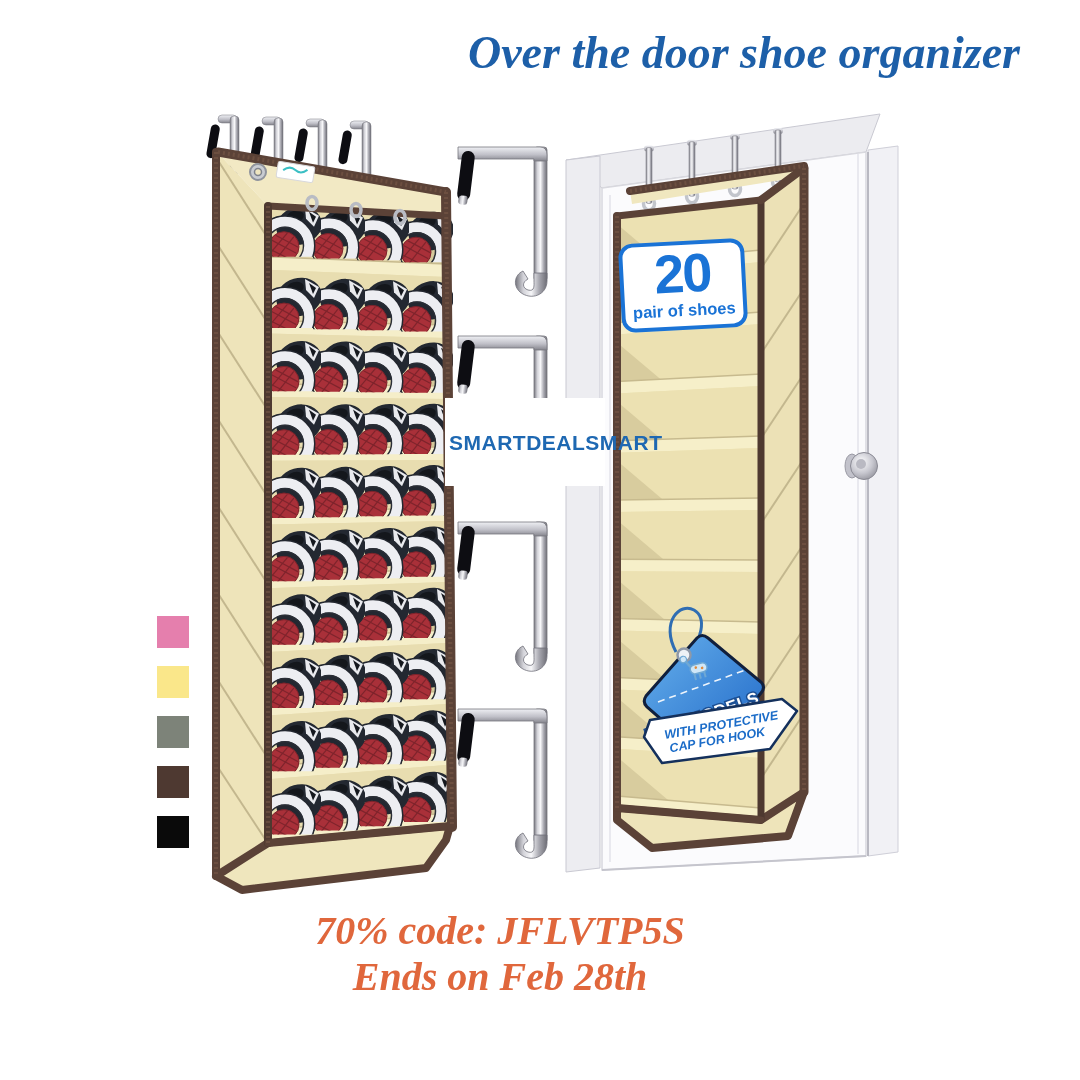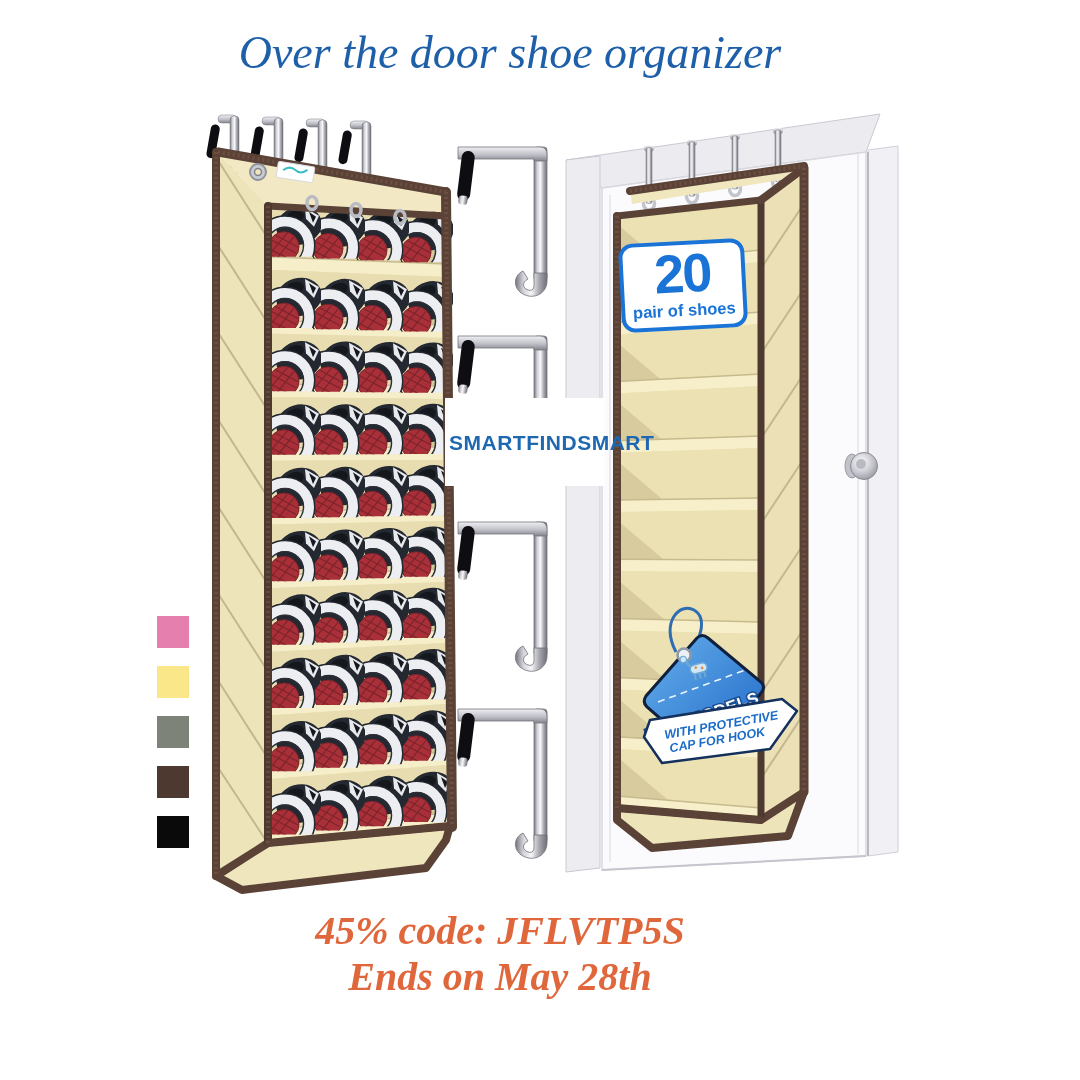--- a/index.html
+++ b/index.html
@@ -1,19 +1,19 @@
 <!DOCTYPE html>
 <html><head>
 <meta charset="utf-8">
 <style>
   html,body{margin:0;padding:0;background:#ffffff;}
   .canvas{position:relative;width:1080px;height:1080px;background:#ffffff;overflow:hidden;
           font-family:"Liberation Sans",sans-serif;}
-  .title{position:absolute;left:0;top:26px;width:1020px;text-align:center;
-         font-family:"Liberation Serif",serif;font-style:italic;font-weight:normal;
+  .title{position:absolute;left:0;top:26px;width:1020px;text-align:right;
+         font-family:"Liberation Serif",serif;font-style:italic;font-weight:bold;
          font-size:46px;color:#1d5fa8;letter-spacing:0;}
   .footer{position:absolute;left:0;top:908px;width:1000px;text-align:center;
           font-family:"Liberation Serif",serif;font-style:italic;font-weight:bold;
           color:#e0673c;font-size:40px;line-height:46px;}
   .footer p{margin:0;}
   svg.scene{position:absolute;}
   #defs-holder{position:absolute;width:0;height:0;overflow:hidden;}
   
   .badge{position:absolute;left:620px;top:241px;width:118px;background:#ffffff;
          border:4px solid #1a73d6;border-radius:14px;transform:rotate(-3deg);
@@ -353,21 +353,21 @@
   </div>
 
   <div class="logo">
     <svg width="62" height="64" viewBox="0 0 60 60">
       <rect x="14" y="14" width="34" height="34" rx="7" fill="#ffffff" stroke="#1e68b2" stroke-width="5.5" transform="rotate(-45 31 31)"></rect>
       <circle cx="40" cy="22" r="4.5" fill="#1e68b2"></circle>
       <polygon points="34,16 18,33 27,34 22,46 39,29 29,27" fill="#f5b21a" stroke="#d99812" stroke-width="1"></polygon>
     </svg>
     <div class="logo-text">
       <span>SMART</span>
-      <span>FIND</span>
+      <span>DEAL</span>
       <span>SMART</span>
     </div>
   </div>
 
   <svg class="scene" style="left:628px;top:598px" width="180" height="175" viewBox="628 598 180 175">
     <path d="M676,652 C660,622 680,602 694,610 C708,618 700,642 689,653" fill="none" stroke="#2f6db3" stroke-width="3"></path>
     <path d="M697,638 Q702,633 708,638 L761,682 Q766,687 761,693 L712,753 Q707,759 701,754 L647,707 Q642,702 646,696 Z" fill="url(#tagG)" stroke="#101f3c" stroke-width="3"></path>
     <circle cx="684" cy="655" r="6.5" fill="#eef2f6" stroke="#8f99a8" stroke-width="2.5"></circle>
     <g stroke="#ffffff" stroke-width="1.6" stroke-dasharray="7 5" opacity="0.9">
       <line x1="658" y1="702" x2="748" y2="669"></line>
@@ -391,17 +391,17 @@
 
   <div id="swatches">
       <div class="swatch" style="background: rgb(229, 127, 173);"></div>
       <div class="swatch" style="background: rgb(250, 231, 138);"></div>
       <div class="swatch" style="background: rgb(125, 131, 121);"></div>
       <div class="swatch" style="background: rgb(78, 57, 49);"></div>
       <div class="swatch" style="background: rgb(10, 10, 10);"></div>
     </div>
 
   <div class="footer">
-    <p>45% code: JFLVTP5S</p>
-    <p>Ends on May 28th</p>
+    <p>70% code: JFLVTP5S</p>
+    <p>Ends on Feb 28th</p>
   </div>
 
 </div>
 
 </body></html>

